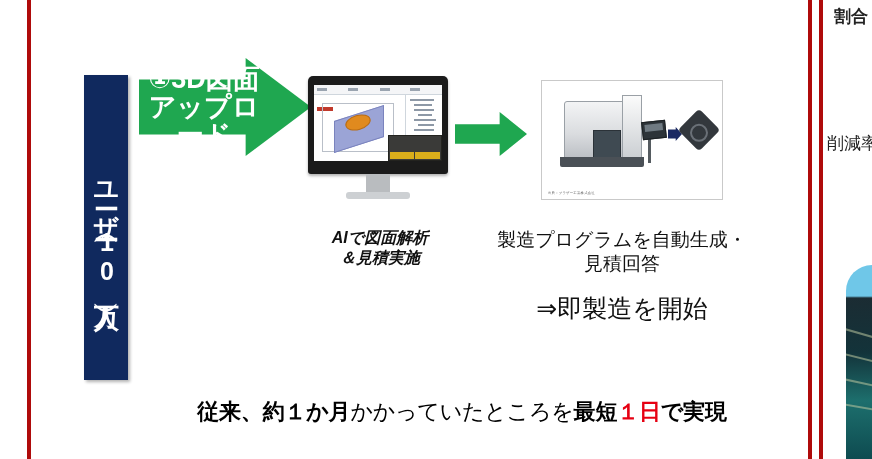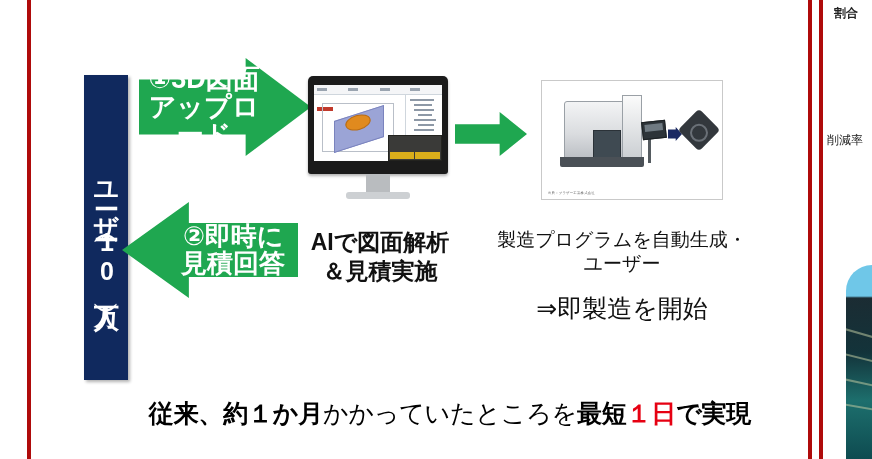--- a/index.html
+++ b/index.html
@@ -346,58 +346,59 @@
     position: absolute;
     color: #111111;
     text-align: center;
     line-height: 1.25;
     white-space: pre-line;
   }
   #caption-ai {
     left: 290px;
     top: 228px;
     width: 180px;
-    font-size: 23px;
+    font-size: 16px;
     font-weight: 700;
+    font-style: italic;
   }
   #caption-manufacture {
     left: 482px;
     top: 228px;
     width: 280px;
     font-size: 19px;
     font-weight: 400;
   }
   #caption-start {
     left: 482px;
     top: 293px;
     width: 280px;
     font-size: 25px;
     font-weight: 400;
   }
 
   
   #headline {
     position: absolute;
-    left: 120px;
+    left: 132px;
     top: 397px;
     width: 660px;
     text-align: center;
-    font-size: 25px;
+    font-size: 22px;
     font-weight: 700;
     color: #000000;
     white-space: nowrap;
     letter-spacing: -0.2px;
   }
   #headline .regular { font-weight: 400; }
   #headline .red { color: #E60012; font-weight: 700; }
 
   
   .gutter-text {
     position: absolute;
-    font-size: 12px;
+    font-size: 17px;
     color: #222222;
     font-weight: 700;
     white-space: nowrap;
     font-family: Liberation Serif, serif;
   }
   #gutter-ratio    { left: 834px; top: 5px; }
   #gutter-reduction{ left: 827px; top: 132px; font-weight: 400; }
 
   #gutter-photo {
     position: absolute;
@@ -429,24 +430,20 @@
 
   <div id="user-bar">
     <div id="user-bar-label">ユーザー（10万人）</div>
   </div>
 
   <div class="arrow" id="arrow-upload">
     <span class="arrow-label">①3D図面
 アップロード</span>
   </div>
 
-  <div class="arrow" id="arrow-quote">
-    <span class="arrow-label">②即時に
-見積回答</span>
-  </div>
 
 
   <div class="arrow" id="arrow-transfer"></div>
 
   <div id="monitor">
     <div id="monitor-bezel">
       <div id="monitor-screen">
         <div id="cad-toolbar">
           <span class="cad-tb-dot" style="left:3px"></span>
           <span class="cad-tb-dot" style="left:34px"></span>
@@ -496,21 +493,21 @@
     <div id="cnc-arrow"></div>
     <div id="cnc-part">
       <div id="cnc-part-inner"></div>
     </div>
     <div id="machine-caption">出典：ブラザー工業株式会社</div>
   </div>
 
   <div class="caption" id="caption-ai">AIで図面解析
 ＆見積実施</div>
   <div class="caption" id="caption-manufacture">製造プログラムを自動生成・
-ユーザー</div>
+見積回答</div>
   <div class="caption" id="caption-start">⇒即製造を開始</div>
 
   <div id="headline">
     <span>従来、約１か月</span><span class="regular">かかっていたところを</span><span>最短</span><span class="red">１日</span><span>で実現</span>
   </div>
 
   <div class="gutter-text" id="gutter-ratio">割合</div>
   <div class="gutter-text" id="gutter-reduction">削減率</div>
 
   <div id="gutter-photo">

